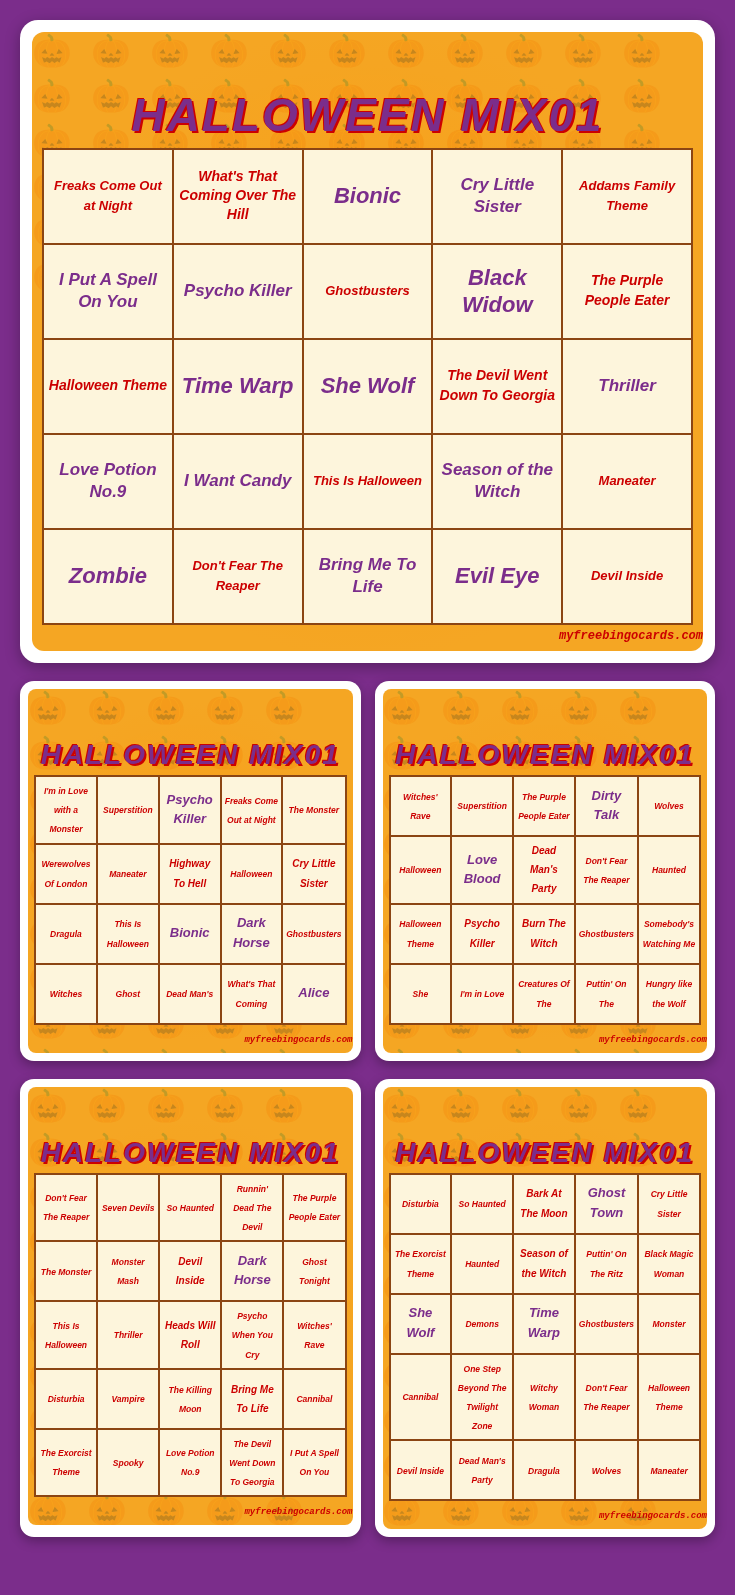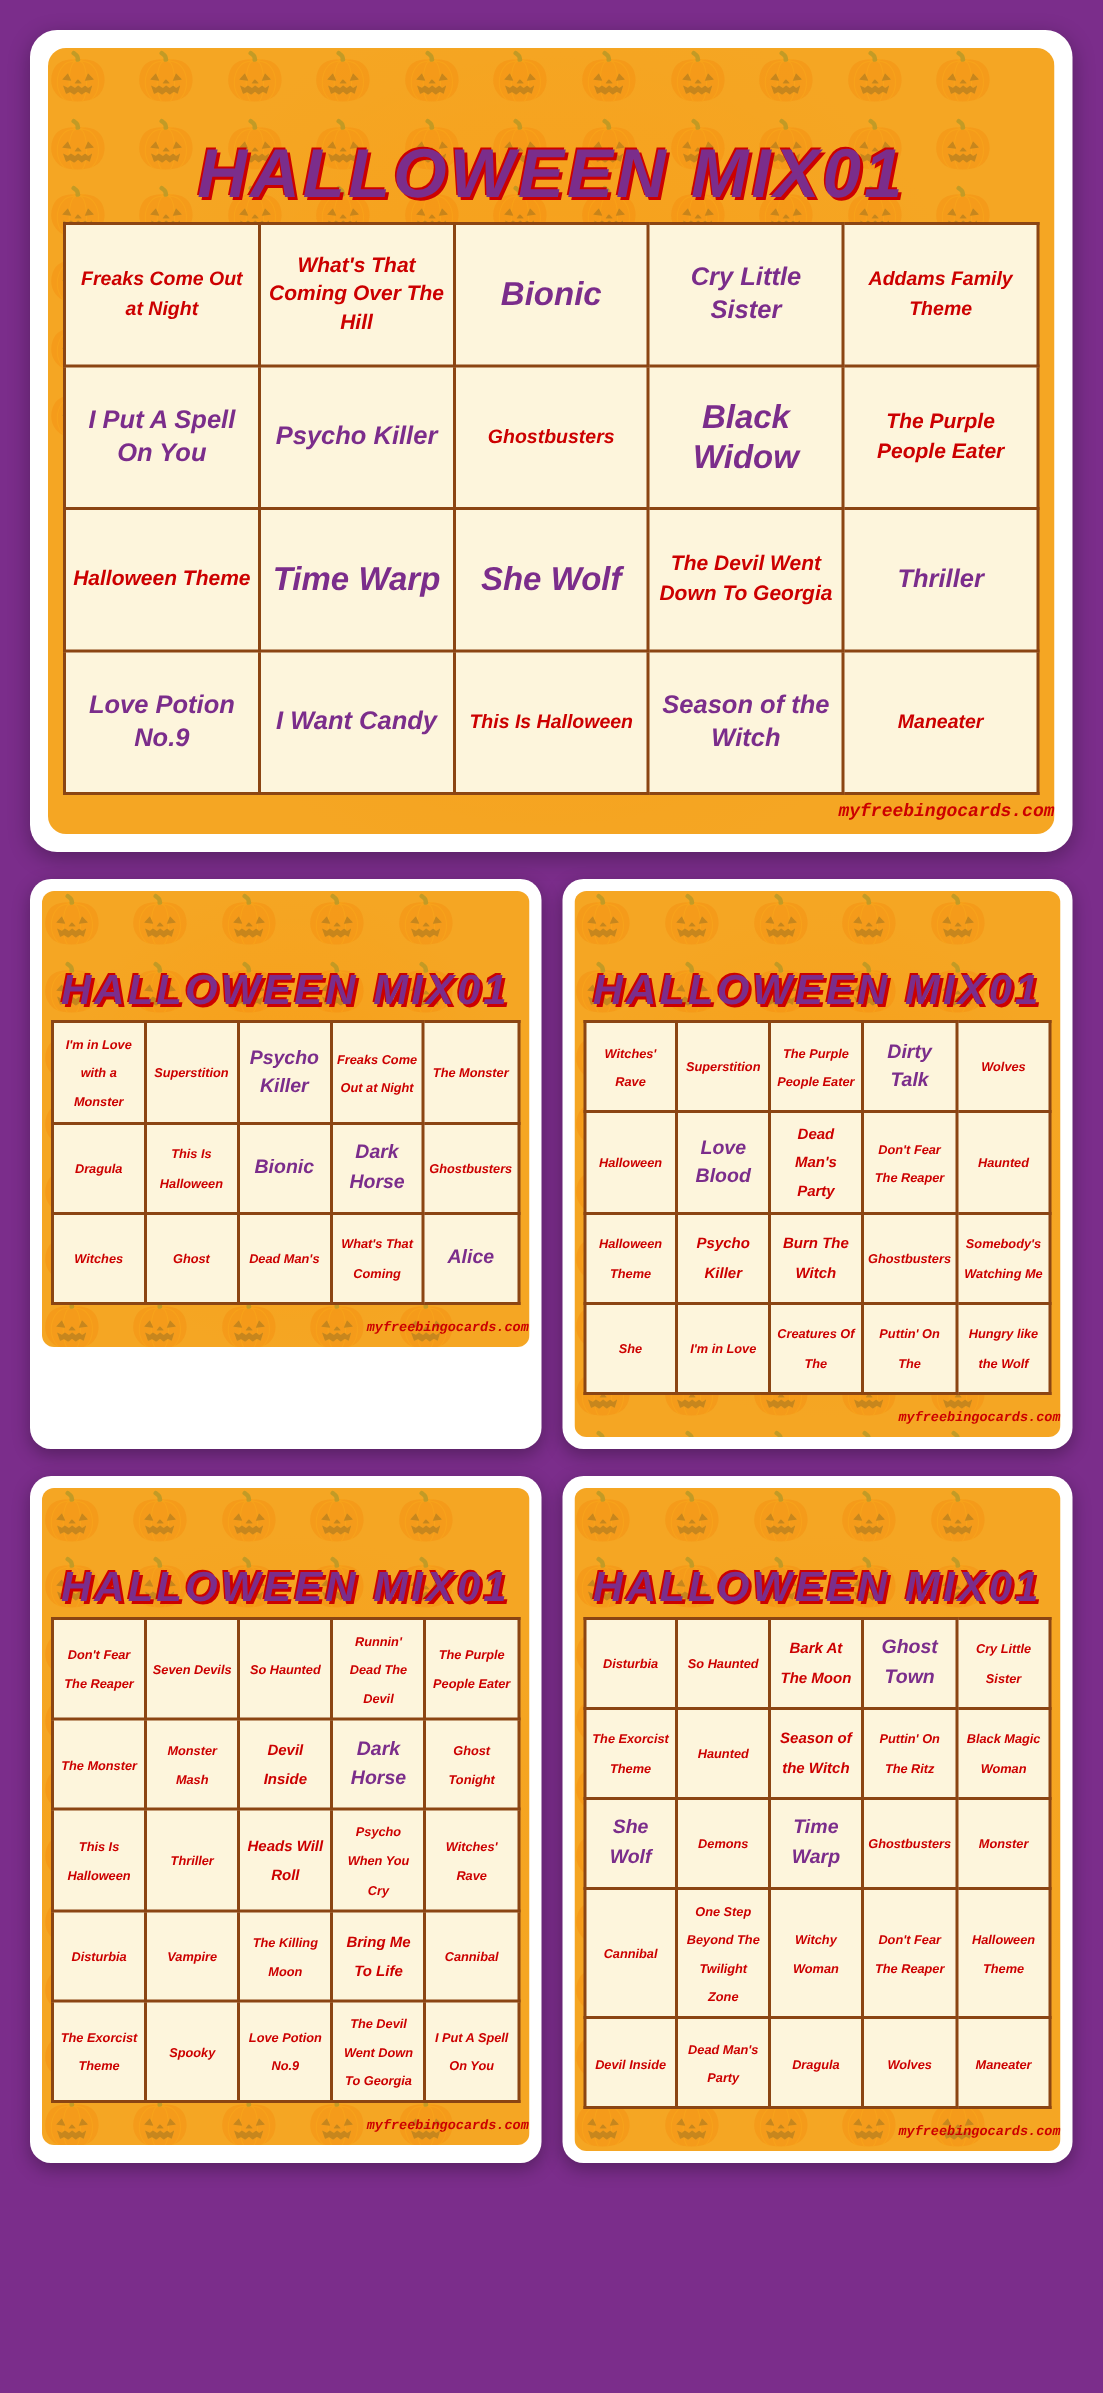--- a/index.html
+++ b/index.html
@@ -210,40 +210,54 @@
             <td><span class="text-sm">The Devil Went Down To Georgia</span></td>
             <td><span class="text-lg">Thriller</span></td>
           </tr>
           <tr>
             <td><span class="text-lg">Love Potion No.9</span></td>
             <td><span class="text-lg">I Want Candy</span></td>
             <td><span class="text-md">This Is Halloween</span></td>
             <td><span class="text-lg">Season of the Witch</span></td>
             <td><span class="text-md">Maneater</span></td>
           </tr>
+          <tr>
+            <td><span class="text-xl">Zombie</span></td>
+            <td><span class="text-md">Don't Fear The Reaper</span></td>
+            <td><span class="text-lg">Bring Me To Life</span></td>
+            <td><span class="text-xl">Evil Eye</span></td>
+            <td><span class="text-md">Devil Inside</span></td>
+          </tr>
         </tbody>
     </table>
     <div class="website">myfreebingocards.com</div>
   </div>
 </div>
 
 <div class="bottom-row">
   <div class="bottom-card">
     <div class="card-inner pumpkin-bg">
       <div class="card-header" style="padding: 10px 6px 6px;">
         <div class="card-title small">HALLOWEEN MIX01</div>
       </div>
       <table class="bingo-grid small-grid" style="margin: 0 6px 6px; width: calc(100% - 12px);">
         <tbody id="card2-grid-body">
             <tr>
               <td><span class="mini-text-sm">I'm in Love with a Monster</span></td>
               <td><span class="mini-text-sm">Superstition</span></td>
               <td><span class="mini-text-lg">Psycho Killer</span></td>
               <td><span class="mini-text-sm">Freaks Come Out at Night</span></td>
               <td><span class="mini-text-sm">The Monster</span></td>
+            </tr>
+            <tr>
+              <td><span class="mini-text-sm">Werewolves Of London</span></td>
+              <td><span class="mini-text-sm">Maneater</span></td>
+              <td><span class="mini-text-md">Highway To Hell</span></td>
+              <td><span class="mini-text-sm">Halloween</span></td>
+              <td><span class="mini-text-md">Cry Little Sister</span></td>
             </tr>
             <tr>
               <td><span class="mini-text-sm">Dragula</span></td>
               <td><span class="mini-text-sm">This Is Halloween</span></td>
               <td><span class="mini-text-lg">Bionic</span></td>
               <td><span class="mini-text-lg">Dark Horse</span></td>
               <td><span class="mini-text-sm">Ghostbusters</span></td>
             </tr>
             <tr>
               <td><span class="mini-text-sm">Witches</span></td>

